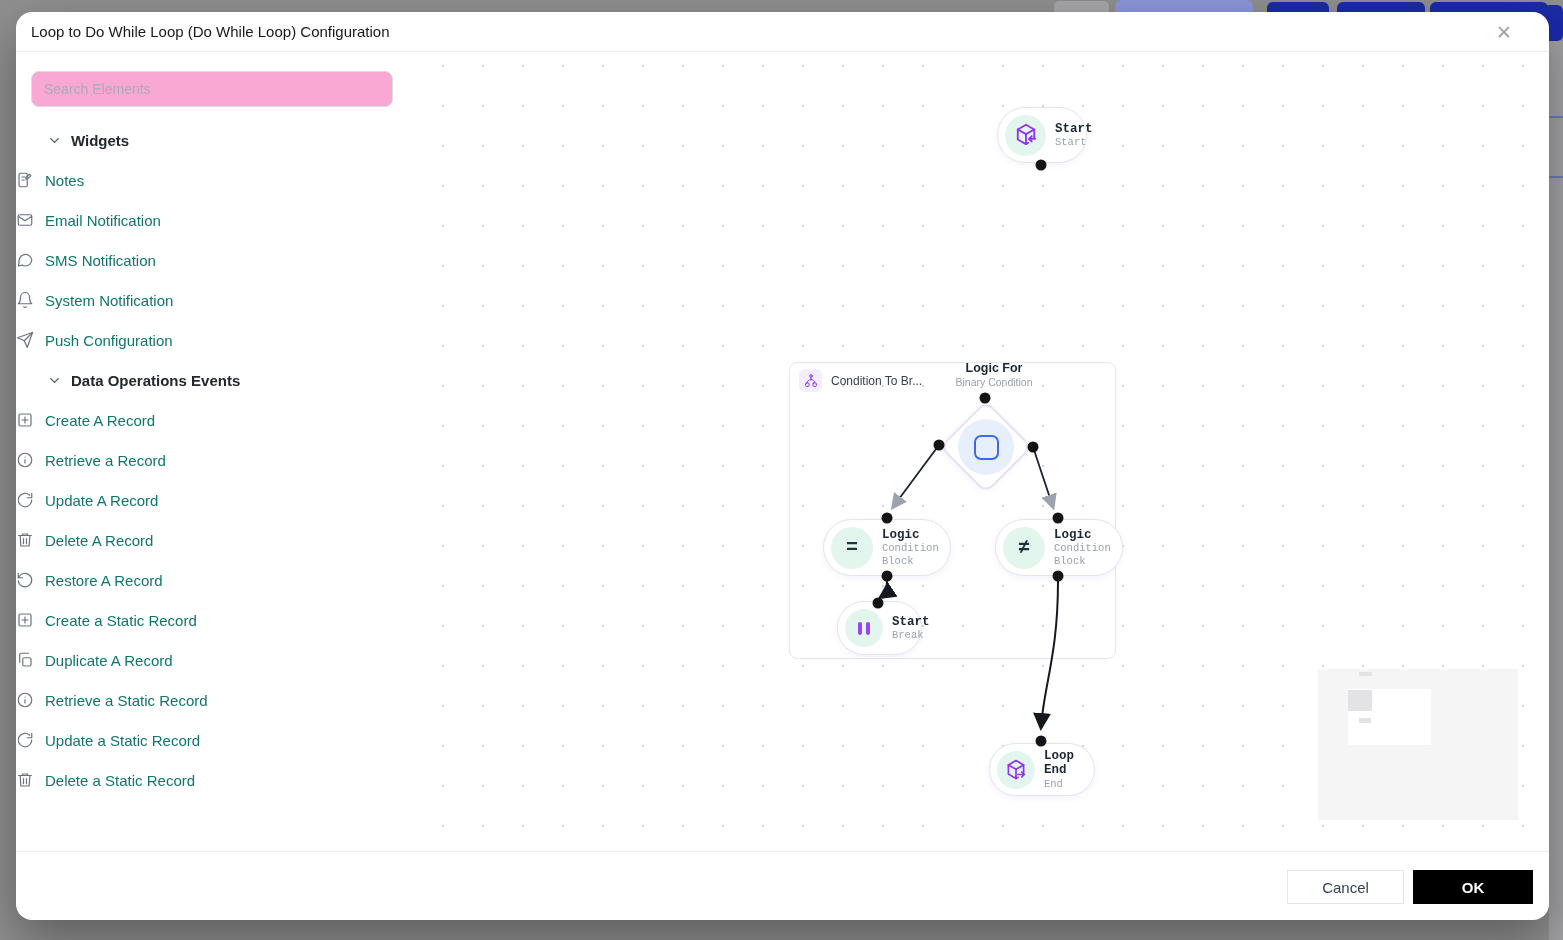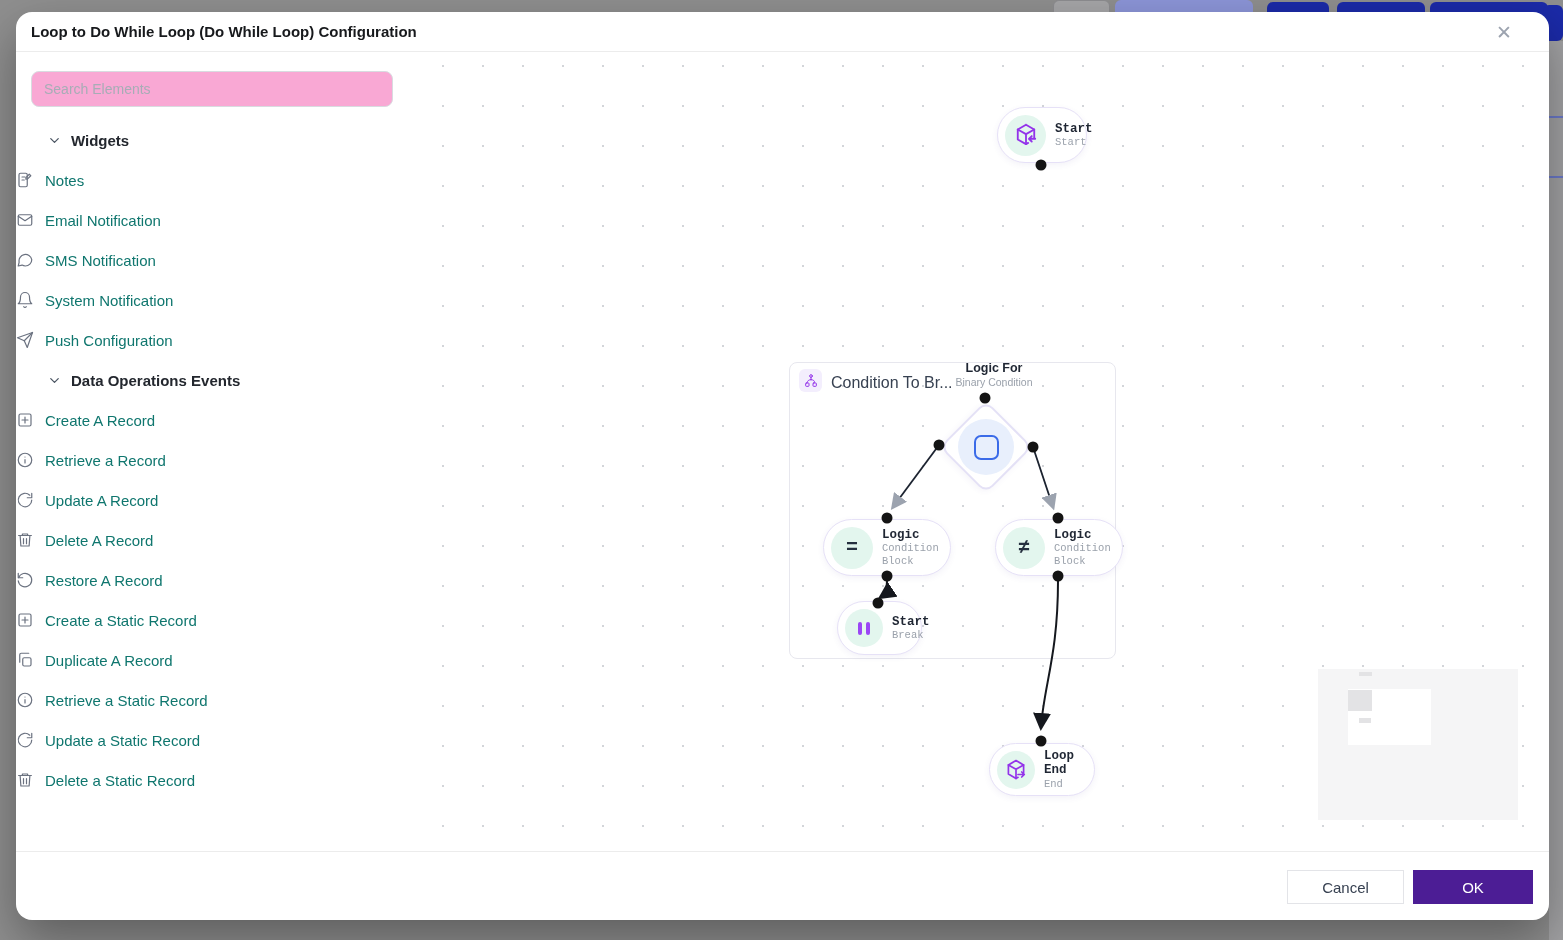--- a/index.html
+++ b/index.html
@@ -10,21 +10,21 @@
   .bg-btn { position:absolute; border-radius:6px; z-index:1; }
   .bg-strip { position:absolute; z-index:1; }
 
   
   .modal { position:absolute; left:16px; top:12px; width:1533px; height:908px;
            background:#ffffff; border-radius:16px; z-index:10;
            box-shadow:0 20px 50px rgba(0,0,0,.35); }
   .modal-header { position:absolute; left:0; top:0; right:0; height:40px;
                   border-bottom:1px solid #ececec; }
   .modal-title { position:absolute; left:15px; top:0; line-height:40px;
-                 font-size:15px; font-weight:bold; color:#17191c; }
+                 font-size:15px; font-weight:normal; color:#17191c; }
   .close-btn { position:absolute; right:34px; top:10px; width:22px; height:22px;
                border:none; background:transparent; color:#9ca3af; font-size:19px;
                line-height:22px; cursor:pointer; }
 
   
   .search-box { position:absolute; left:15px; top:59px; width:362px; height:36px;
                 border:1px solid #d9dbe0; border-radius:8px; padding:0 12px;
                 font-size:14px; color:#374151; outline:none; background:#f9a8d4;
                 font-family:"Liberation Sans", sans-serif; }
   .search-box::placeholder { color:#a7adb6; }
@@ -44,21 +44,21 @@
   .layer { position:absolute; inset:0; z-index:20; pointer-events:none; }
   .layer > * { pointer-events:auto; }
 
   .group-box { position:absolute; left:789px; top:362px; width:327px; height:297px;
                border:1px solid #e7e7ee; border-radius:8px; background:transparent; }
   .group-head-icon { position:absolute; left:799px; top:369px; width:23px; height:23px;
                      background:#f3eefd; border-radius:6px; display:flex;
                      align-items:center; justify-content:center; }
   .group-head-icon svg { width:16px; height:16px; stroke:#9333ea; fill:none;
                          stroke-width:1.5; stroke-linecap:round; stroke-linejoin:round; }
-  .group-label { position:absolute; left:831px; top:374px; font-size:16px;
+  .group-label { position:absolute; left:831px; top:374px; font-size:12px;
                  font-weight:500; color:#374151; }
 
   .node-label { position:absolute; left:934px; top:361px; width:120px; text-align:center; }
   .nl-title { font-size:12.5px; font-weight:bold; color:#1f2633; }
   .nl-sub { font-size:10.5px; color:#9aa1ab; margin-top:1px; }
 
   .diamond { position:absolute; left:953px; top:414px; width:66px; height:66px;
              background:#fff; border:2px solid #e4e1f6; border-radius:10px;
              transform:rotate(45deg); box-shadow:0 2px 6px rgba(80,70,160,.06); }
   .diamond-core { position:absolute; left:958px; top:419px; width:56px; height:56px;
@@ -87,21 +87,21 @@
   .minimap .m1 { position:absolute; left:41px; top:3px; width:13px; height:4px; background:#e3e3e5; }
   .minimap .m2 { position:absolute; left:30px; top:21px; width:24px; height:21px; background:#e3e3e5; }
   .minimap .m3 { position:absolute; left:41px; top:49px; width:12px; height:5px; background:#e3e3e5; }
 
   
   .modal-footer { position:absolute; left:0; right:0; bottom:0; height:69px;
                   border-top:1px solid #ececec; }
   .btn { position:absolute; top:18px; height:34px; border-radius:0; font-size:15px;
          cursor:pointer; font-family:"Liberation Sans", sans-serif; }
   .btn-cancel { left:1271px; width:117px; background:#fff; border:1px solid #e3e4e8; color:#374151; }
-  .btn-ok { left:1397px; width:120px; background:#4c1d95; border:none; color:#fff; font-weight:400; }
+  .btn-ok { left:1397px; width:120px; background:#000000; border:none; color:#fff; font-weight:700; }
 </style>
 </head>
 <body>
 
 <svg width="0" height="0" style="position:absolute">
   <defs>
     <symbol id="i-chev" viewBox="0 0 24 24">
         <path d="M6 9l6 6 6-6"></path>
       </symbol>
     <symbol id="i-notes" viewBox="0 0 24 24">

